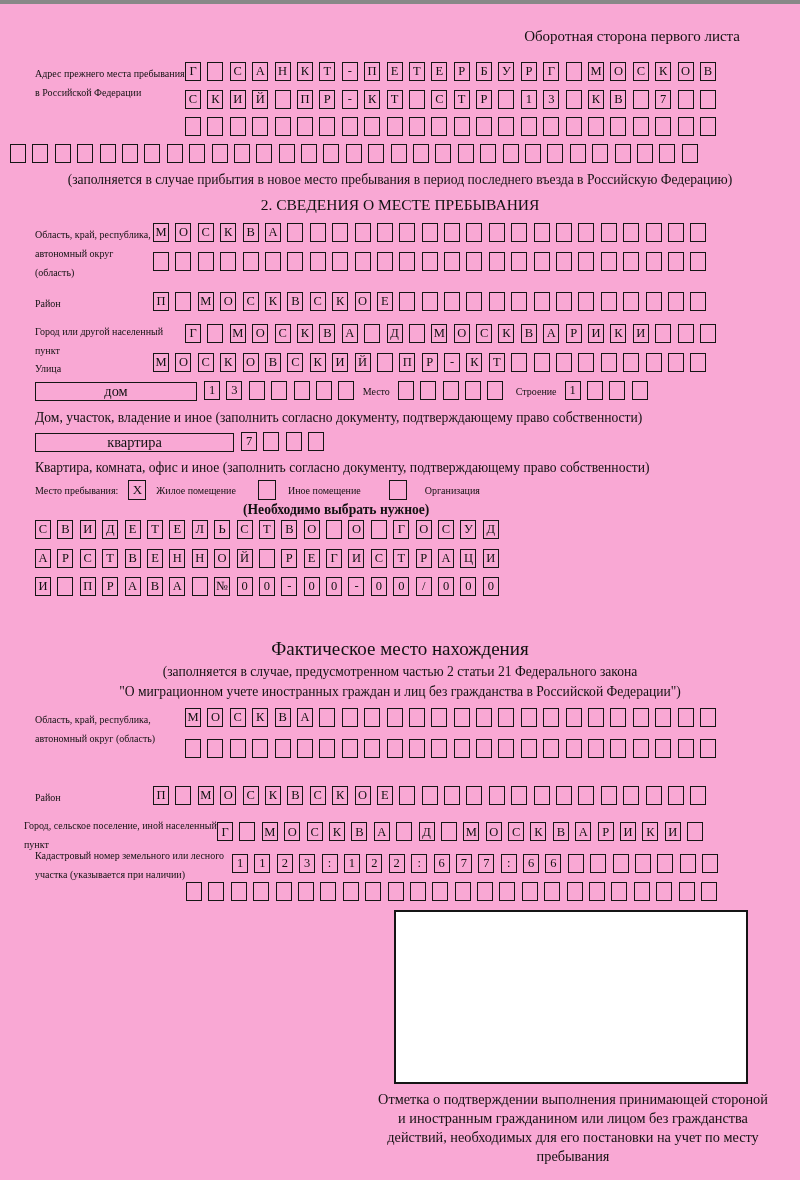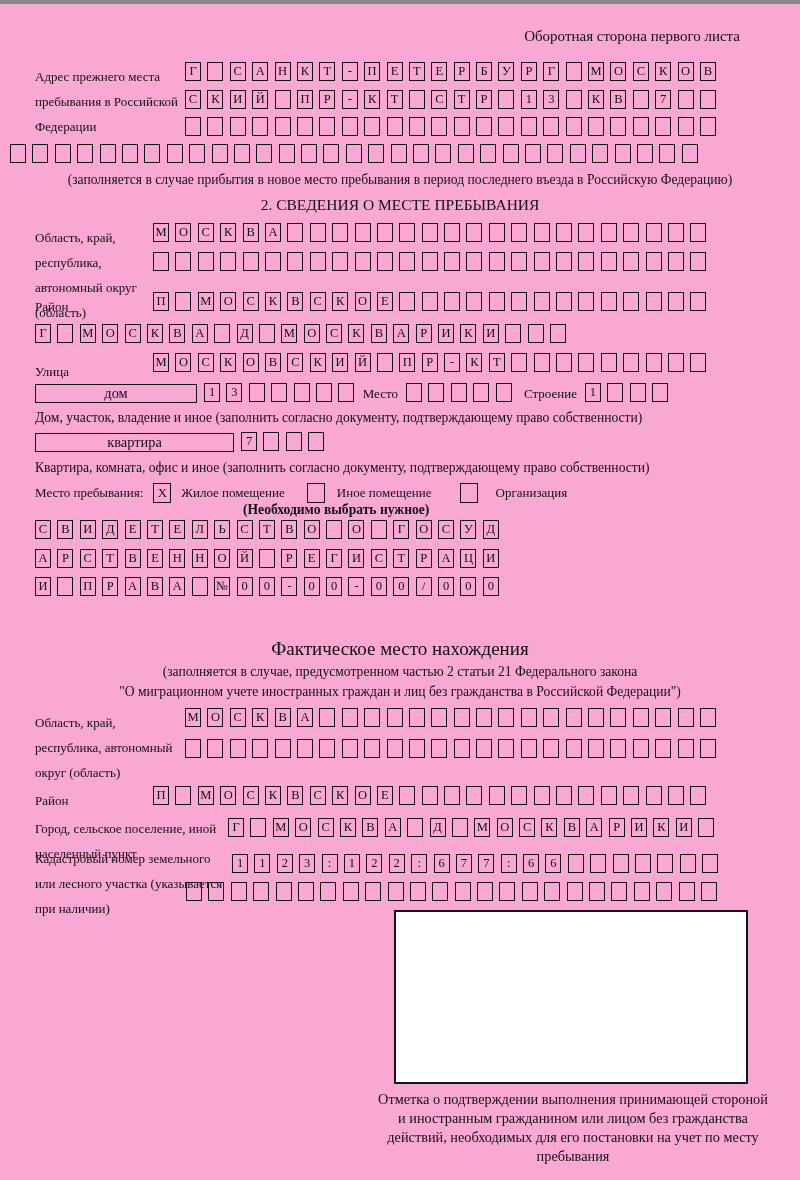--- a/index.html
+++ b/index.html
@@ -10,21 +10,21 @@
     font-family:"Liberation Serif","DejaVu Serif",serif;
     color:#111;
     overflow:hidden;
     margin:4px auto;
   }
   .abs{position:absolute;}
   .center{left:0;right:0;text-align:center;}
   .hdr-note{font-size:15px;}
   .h-bold{font-weight:normal;font-size:15.5px;}
   .note{font-size:13.6px;}
-  .flabel{font-size:13px;line-height:25px;}
+  .flabel{font-size:10px;line-height:19px;}
   .field{display:flex;align-items:flex-start;}
   .rows{display:flex;flex-direction:column;}
   .boxrow{display:flex;height:21px;margin-bottom:6.5px;}
   .cell{
     flex:none;display:inline-flex;align-items:center;justify-content:center;
     width:14px;height:17px;border:1.7px solid #151515;margin-right:6.4px;
     font-size:12.5px;line-height:1;
   }
   .widecell{
     flex:none;display:inline-flex;align-items:center;justify-content:center;
@@ -250,20 +250,21 @@
         <span class="cell"></span>
         <span class="cell"></span>
         <span class="cell"></span>
         <span class="cell"></span>
         <span class="cell"></span>
         <span class="cell"></span>
       </div>
   </div>
 
   <div class="abs field" style="top:316px;left:35px;">
+    <div class="flabel" style="width:150px;flex:none;padding-top:2px;">Город или другой населенный пункт</div>
     <div class="boxrow" style="margin-top:4px;">
         <span class="cell">Г</span>
         <span class="cell"></span>
         <span class="cell">М</span>
         <span class="cell">О</span>
         <span class="cell">С</span>
         <span class="cell">К</span>
         <span class="cell">В</span>
         <span class="cell">А</span>
         <span class="cell"></span>
@@ -527,21 +528,21 @@
         <span class="cell"></span>
         <span class="cell"></span>
         <span class="cell"></span>
         <span class="cell"></span>
         <span class="cell"></span>
         <span class="cell"></span>
         <span class="cell"></span>
       </div>
   </div>
 
-  <div class="abs field" style="top:810px;left:35px;">
+  <div class="abs field" style="top:810px;left:24px;align-items:center;">
     <div class="flabel" style="width:193px;flex:none;padding-top:2px;">Город, сельское поселение, иной населенный пункт</div>
     <div class="boxrow" style="margin-top:4px;">
         <span class="cell">Г</span>
         <span class="cell"></span>
         <span class="cell">М</span>
         <span class="cell">О</span>
         <span class="cell">С</span>
         <span class="cell">К</span>
         <span class="cell">В</span>
         <span class="cell">А</span>

